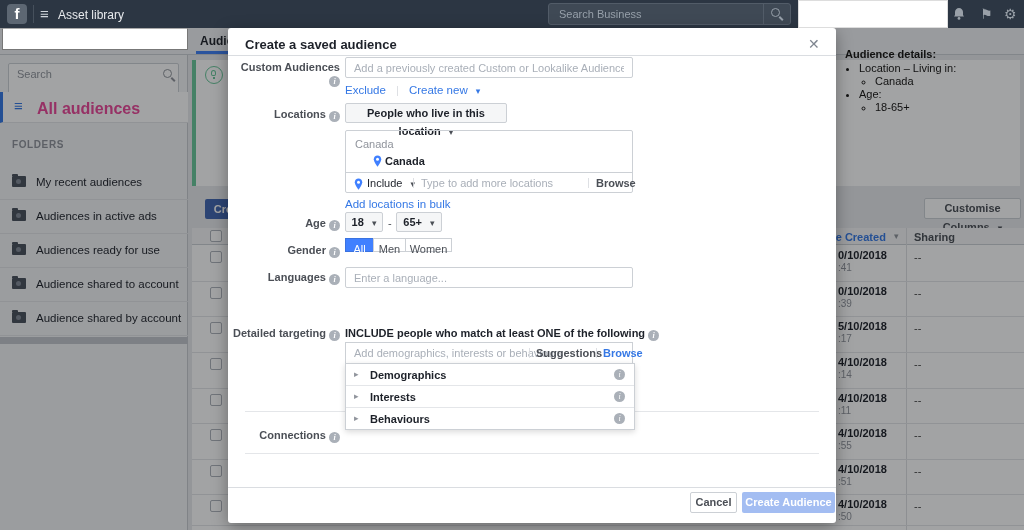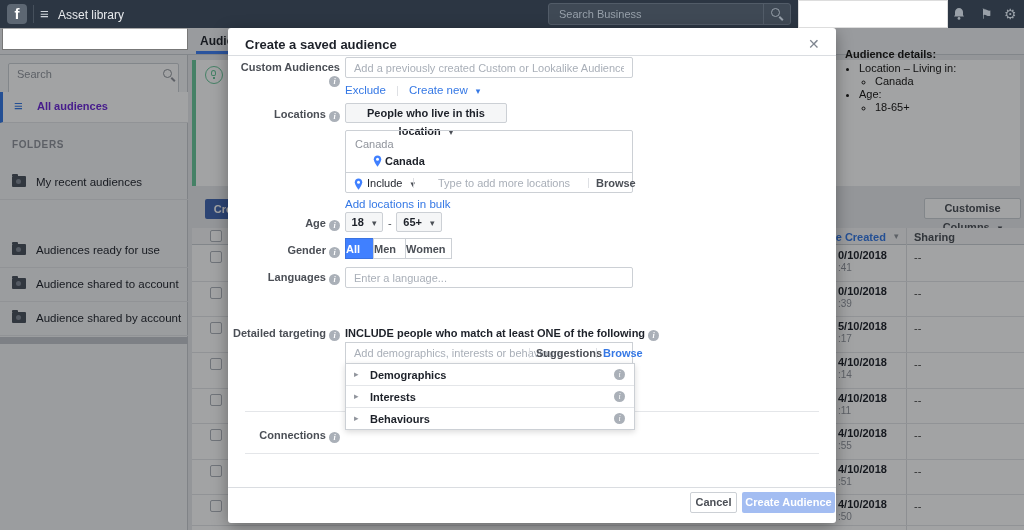--- a/index.html
+++ b/index.html
@@ -26,21 +26,21 @@
   .mag::after{content:"";position:absolute;left:9.5px;top:9px;width:4.5px;height:1.6px;background:currentColor;transform:rotate(45deg);transform-origin:0 0}
   
   .tabstrip{left:0;top:28px;width:1024px;height:27px;background:#f0f2f5;border-bottom:1px solid #ccd0d5;box-sizing:border-box;z-index:1}
   .tab-label{left:200px;top:34px;font-size:12px;font-weight:bold;color:#1d2129;z-index:1}
   .tab-underline{left:196px;top:51px;width:46px;height:3px;background:#4080f5;z-index:1}
   
   .sidebar{left:0;top:55px;width:188px;height:475px;background:#f4f5f7;border-right:1px solid #c8ccd1;box-sizing:border-box;z-index:1}
   .sb-search{left:8px;top:8px;width:171px;height:32px;background:#fff;border:1px solid #ccd0d5;border-radius:2px;box-sizing:border-box}
   .sb-search-ph{left:8px;top:4px;color:#90949c}
   .sb-item-active{left:0;top:37px;width:188px;height:31px;background:#ffffff;border-left:3px solid #3578e5;border-bottom:1px solid #e4e6e9;box-sizing:border-box}
-  .sb-item-active .lbl{position:absolute;left:34px;top:8px;color:#6d28d9;font-weight:bold;font-size:11px}
+  .sb-item-active .lbl{position:absolute;left:34px;top:8px;color:#ec4899;font-weight:bold;font-size:16px}
   .list-ico{position:absolute;left:11px;top:5px;color:#3578e5;font-size:15px;font-weight:bold}
   .sb-folders-head{left:12px;top:84px;color:#90949c;font-size:10px;font-weight:bold;letter-spacing:.6px}
   .sb-row{left:0;width:188px;height:34px;border-bottom:1px solid #e4e6e9;box-sizing:border-box}
   .sb-row .lbl{position:absolute;left:36px;top:10px;color:#1d2129;font-size:11.5px}
   .folder{position:absolute;left:12px;top:10px;width:14px;height:11px;background:#4a515c;border-radius:1px}
   .folder::before{content:"";position:absolute;top:-2px;left:0;width:6px;height:2px;background:#4a515c;border-radius:1px 1px 0 0}
   .folder::after{content:"";position:absolute;left:4px;top:3px;width:5px;height:5px;background:#828a96;border-radius:50%}
   .sb-band{left:0;top:282px;width:188px;height:7px;background:#c3c7cd}
   
   .tip-panel{left:192px;top:60px;width:828px;height:126px;background:#fff;border-left:4px solid #69c89b;box-sizing:border-box;z-index:1}
@@ -76,21 +76,21 @@
   .inp{position:absolute;box-sizing:border-box;border:1px solid #ccd0d5;border-radius:2px;background:#fff;
     font-size:11px;padding:0 8px;color:#1d2129;font-family:inherit}
   .inp::placeholder{color:#a9afb8}
   .link-blue{color:#3578e5;font-size:11.5px;cursor:pointer}
   .v-sep{color:#dadde1;margin:0 7px}
   .btn-grey{position:absolute;background:#f5f6f7;border:1px solid #ccd0d5;border-radius:2px;color:#1d2129;
     font-weight:bold;font-size:11px;box-sizing:border-box;text-align:center}
   .caret{font-size:9px;color:#4b4f56;margin-left:5px}
   .loc-box{left:117px;top:102px;width:288px;height:63px;border:1px solid #ccd0d5;border-radius:2px;box-sizing:border-box}
   .pin{display:inline-block;vertical-align:-2px}
-  .seg{position:absolute;height:21px;box-sizing:border-box;font-weight:bold;font-size:11px;line-height:21px}
+  .seg{position:absolute;height:14px;box-sizing:border-box;font-weight:normal;font-size:11px;text-align:center;line-height:21px}
   .seg.sel{background:#4080ff;color:#fff;border:1px solid #3a72e0}
   .seg.unsel{background:#fff;color:#4b4f56;border:1px solid #ccd0d5}
   .dt-panel{left:117px;top:335px;width:290px;height:67px;background:#fff;border:1px solid #ccd0d5;box-shadow:0 2px 6px rgba(0,0,0,.15);box-sizing:border-box;z-index:3}
   .dt-row{position:absolute;left:0;width:288px;height:22px;border-bottom:1px solid #e4e6e9;box-sizing:border-box}
   .dt-chev{position:absolute;left:8px;top:5px;color:#90949c;font-size:9px}
   .dt-name{position:absolute;left:24px;top:5px;font-weight:bold;color:#1d2129}
   .dt-info{position:absolute;left:268px;top:5px}
   .m-div{position:absolute;height:1px;background:#e4e6e9}
   .m-footer-line{left:0;top:459px;width:608px;height:1px;background:#dadde1}
   .btn-cancel{left:462px;top:464px;width:47px;height:21px;line-height:19px}
@@ -142,20 +142,24 @@
   </div>
   <div class="abs sb-item-active">
     <span class="list-ico">≡</span>
     <span class="lbl">All audiences</span>
   </div>
   <div class="abs sb-folders-head">FOLDERS</div>
 
   <div class="abs sb-row" style="top:111px">
     <span class="folder"></span>
     <span class="lbl">My recent audiences</span>
+  </div>
+  <div class="abs sb-row" style="top:145px">
+    <span class="folder"></span>
+    <span class="lbl">Audiences in active ads</span>
   </div>
   <div class="abs sb-row" style="top:179px">
     <span class="folder"></span>
     <span class="lbl">Audiences ready for use</span>
   </div>
   <div class="abs sb-row" style="top:213px">
     <span class="folder"></span>
     <span class="lbl">Audience shared to account</span>
   </div>
   <div class="abs sb-row" style="top:247px">
@@ -287,21 +291,21 @@
     <div class="abs" style="left:0;top:41px;width:286px;height:21px;border-top:1px solid #ccd0d5">
       <svg class="pin" style="position:absolute;left:8px;top:5px" width="9" height="12" viewBox="0 0 12 15">
         <path d="M6 0C3.2 0 1 2.2 1 5c0 3.6 5 10 5 10s5-6.4 5-10C11 2.2 8.8 0 6 0z" fill="#4080ff"></path>
         <circle cx="6" cy="5" r="2" fill="#fff"></circle>
       </svg>
       <span class="abs" style="left:21px;top:4px">
         <span>Include</span>
         <span class="caret">▾</span>
       </span>
       <span class="abs" style="left:66px;top:3px;color:#dadde1">|</span>
-      <span class="abs" style="left:92px;top:4px;color:#a9afb8">Type to add more locations</span>
+      <span class="abs" style="left:75px;top:4px;color:#a9afb8">Type to add more locations</span>
       <span class="abs" style="left:241px;top:3px;color:#dadde1">|</span>
       <span class="abs" style="left:250px;top:4px;font-weight:bold;color:#4b4f56">Browse</span>
     </div>
   </div>
   <div class="abs link-blue" style="left:117px;top:170px">Add locations in bulk</div>
 
   <div class="f-label" style="top:189px;left:0">
     <span>Age</span>
     <span class="info-i">i</span>
   </div>

